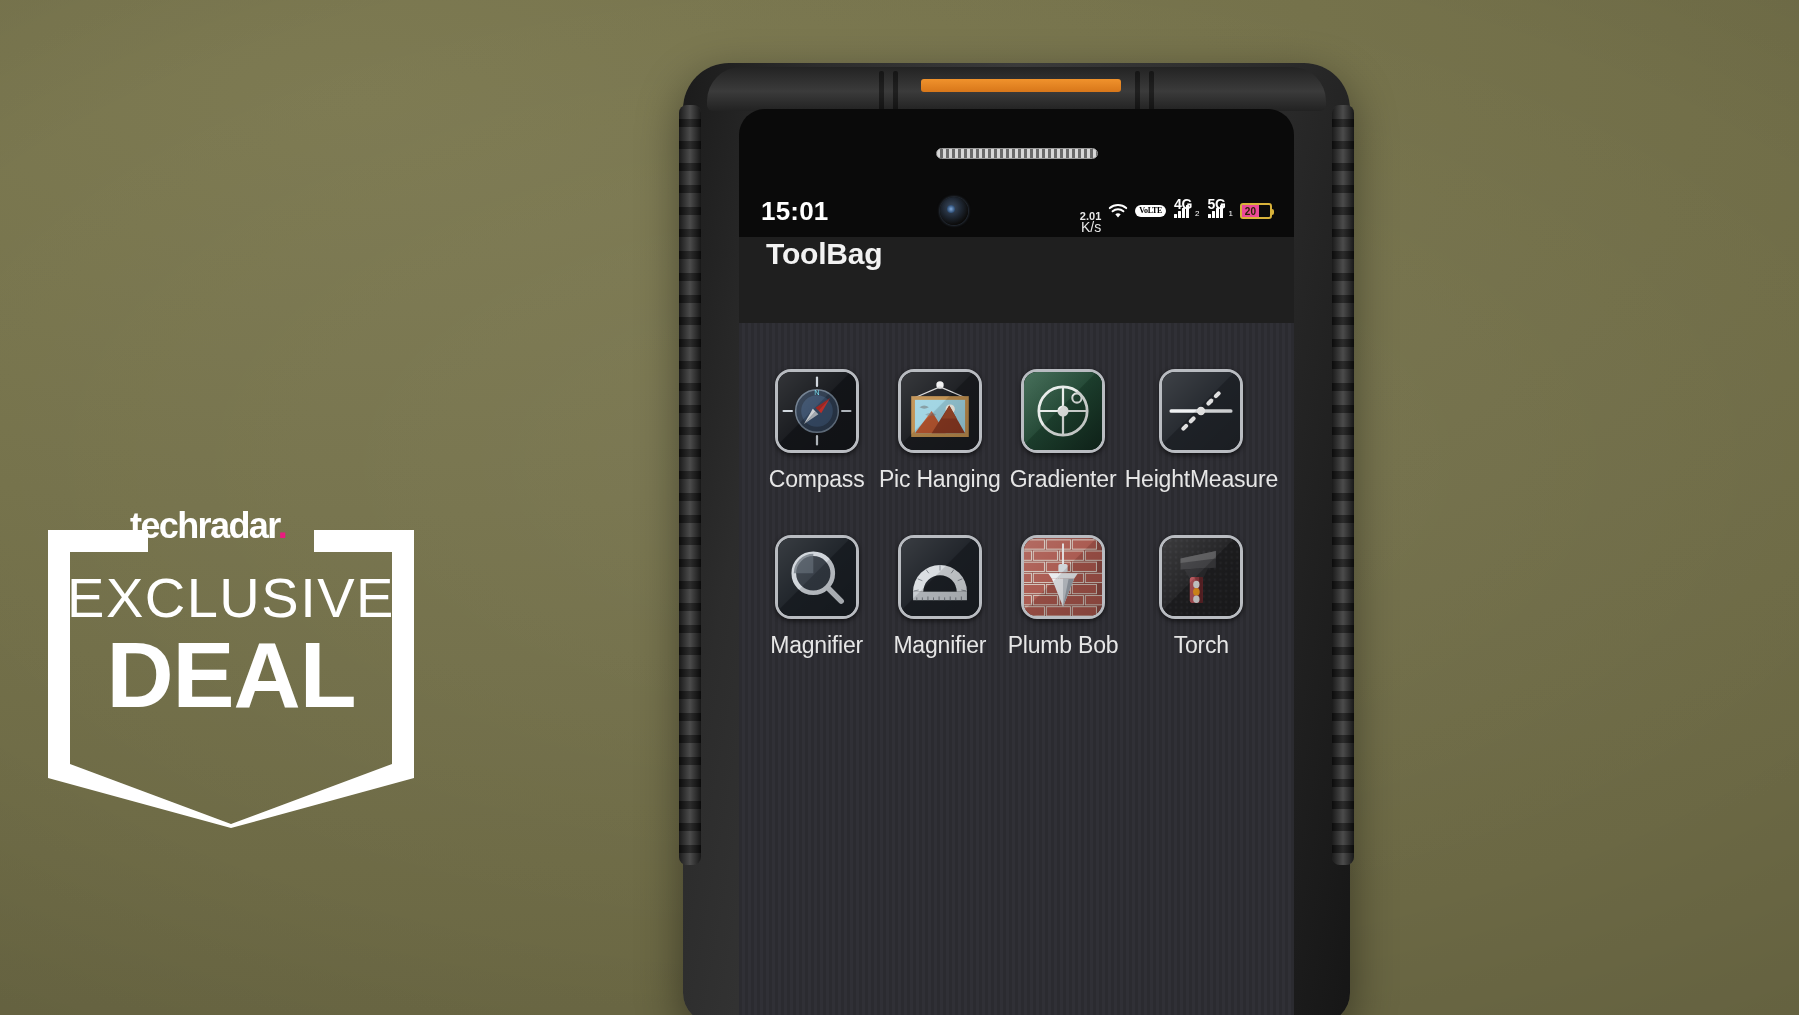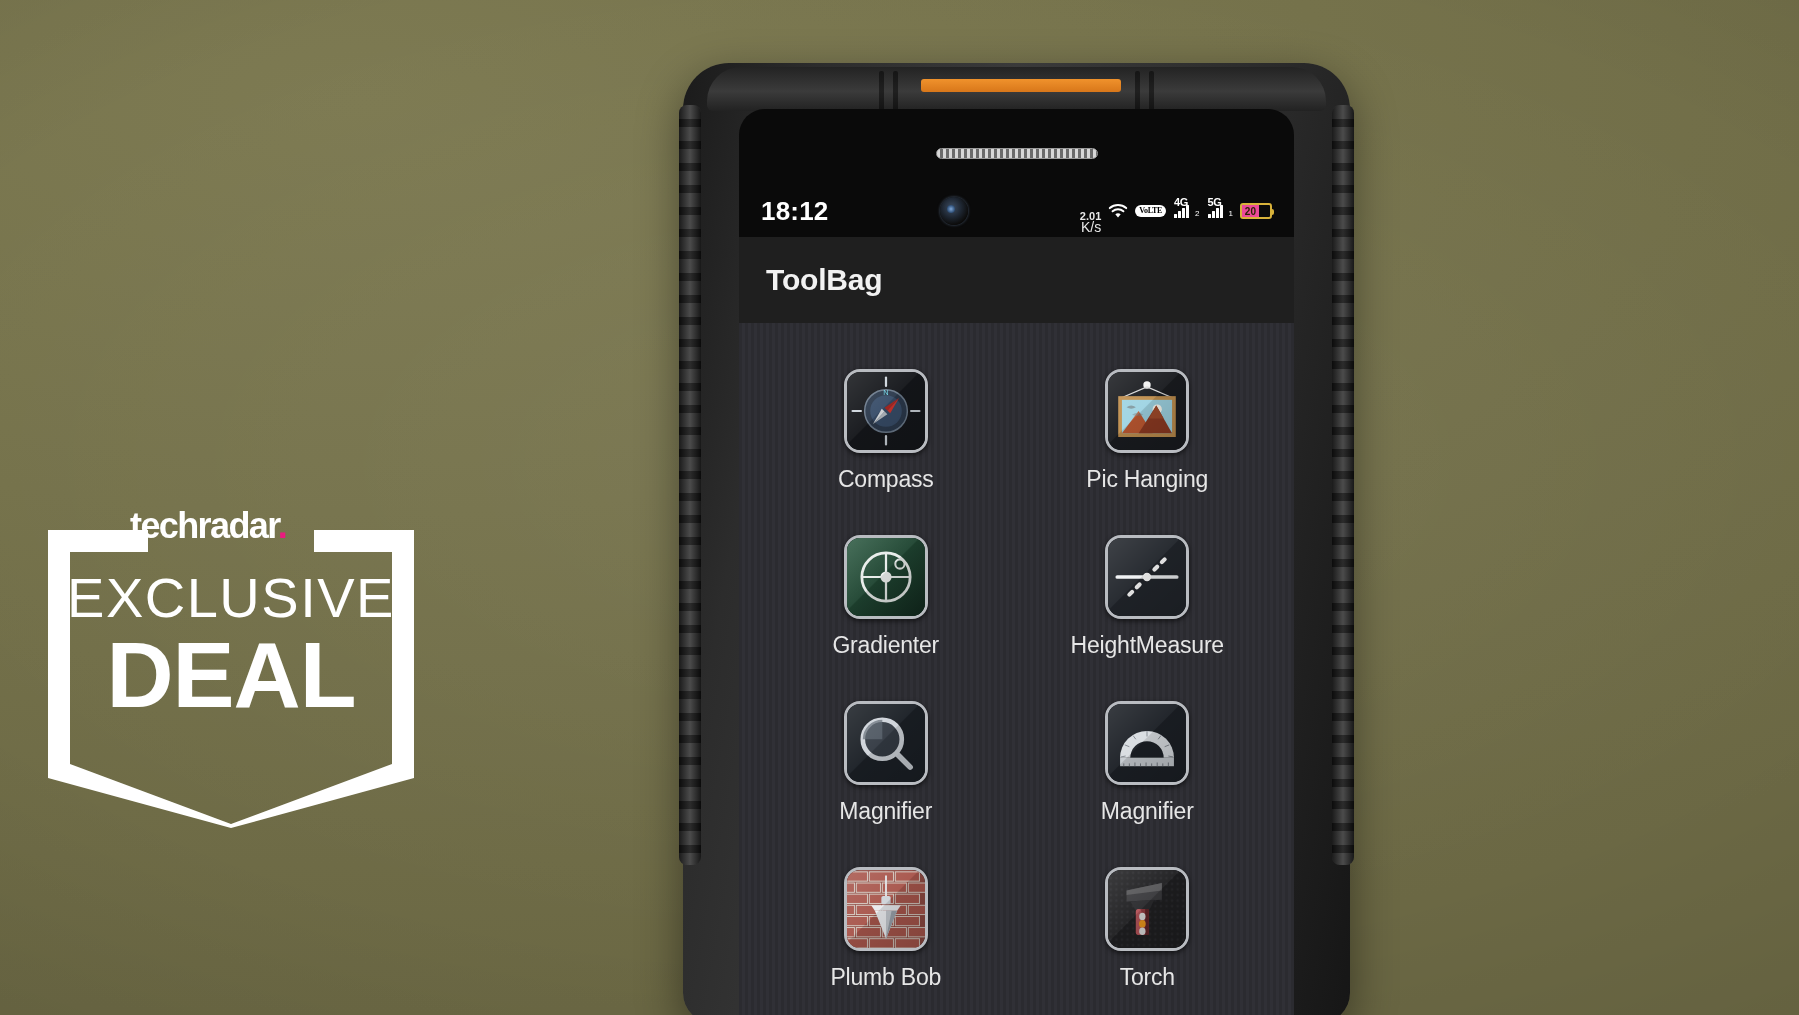--- a/index.html
+++ b/index.html
@@ -239,21 +239,21 @@
     display: flex;
     align-items: flex-end;
     gap: 1px;
     position: relative;
     padding-left: 1px;
   }
   .sig .g {
     position: absolute;
     top: -9px;
     left: 1px;
-    font-size: 11px;
+    font-size: 14px;
     font-weight: 700;
     color: #fff;
     letter-spacing: -0.4px;
   }
   .sig i {
     display: block;
     width: 3px;
     background: #fff;
     border-radius: 0.5px;
   }
@@ -297,21 +297,21 @@
   }
 
   
   .app-header {
     position: absolute;
     left: 0; right: 0;
     top: 128px;
     height: 86px;
     background: #1f1f1f;
     display: flex;
-    align-items: center;
+    align-items: flex-start;
     padding-left: 27px;
   }
   .app-title {
     color: #f2f2f2;
     font-size: 30px;
     font-weight: 700;
     letter-spacing: -0.2px;
   }
 
   
@@ -321,21 +321,21 @@
     top: 214px;
     bottom: 0;
     background:
       repeating-linear-gradient(to right,
         #2b2b30 0px, #2b2b30 3px,
         #303036 3px, #303036 6px),
       #2e2e33;
   }
   .grid {
     display: grid;
-    grid-template-columns: repeat(2, 1fr);
+    grid-template-columns: repeat(4, 1fr);
     padding: 46px 16px 0 16px;
     row-gap: 42px;
   }
   .cell {
     display: flex;
     flex-direction: column;
     align-items: center;
   }
   .icon-tile {
     width: 84px;
@@ -395,21 +395,21 @@
       <div class="cap-seam a"></div>
         <div class="cap-seam b"></div>
       <div class="cap-seam c"></div>
         <div class="cap-seam d"></div>
     </div>
 
     <div class="screen">
       <div class="earpiece"></div>
 
       <div class="statusbar">
-        <div class="sb-time">18:12</div>
+        <div class="sb-time">15:01</div>
         <div class="sb-mid">
           <div class="sb-cam"></div>
         </div>
         <div class="sb-right">
           <div class="sb-speed">
             <div>2.01</div>
             <div>K/s</div>
           </div>
           <svg class="ic-wifi" viewBox="0 0 20 15">
             <path d="M10 13.6 L7.3 10.2 A4.6 4.6 0 0 1 12.7 10.2 Z" fill="#fff"></path>

